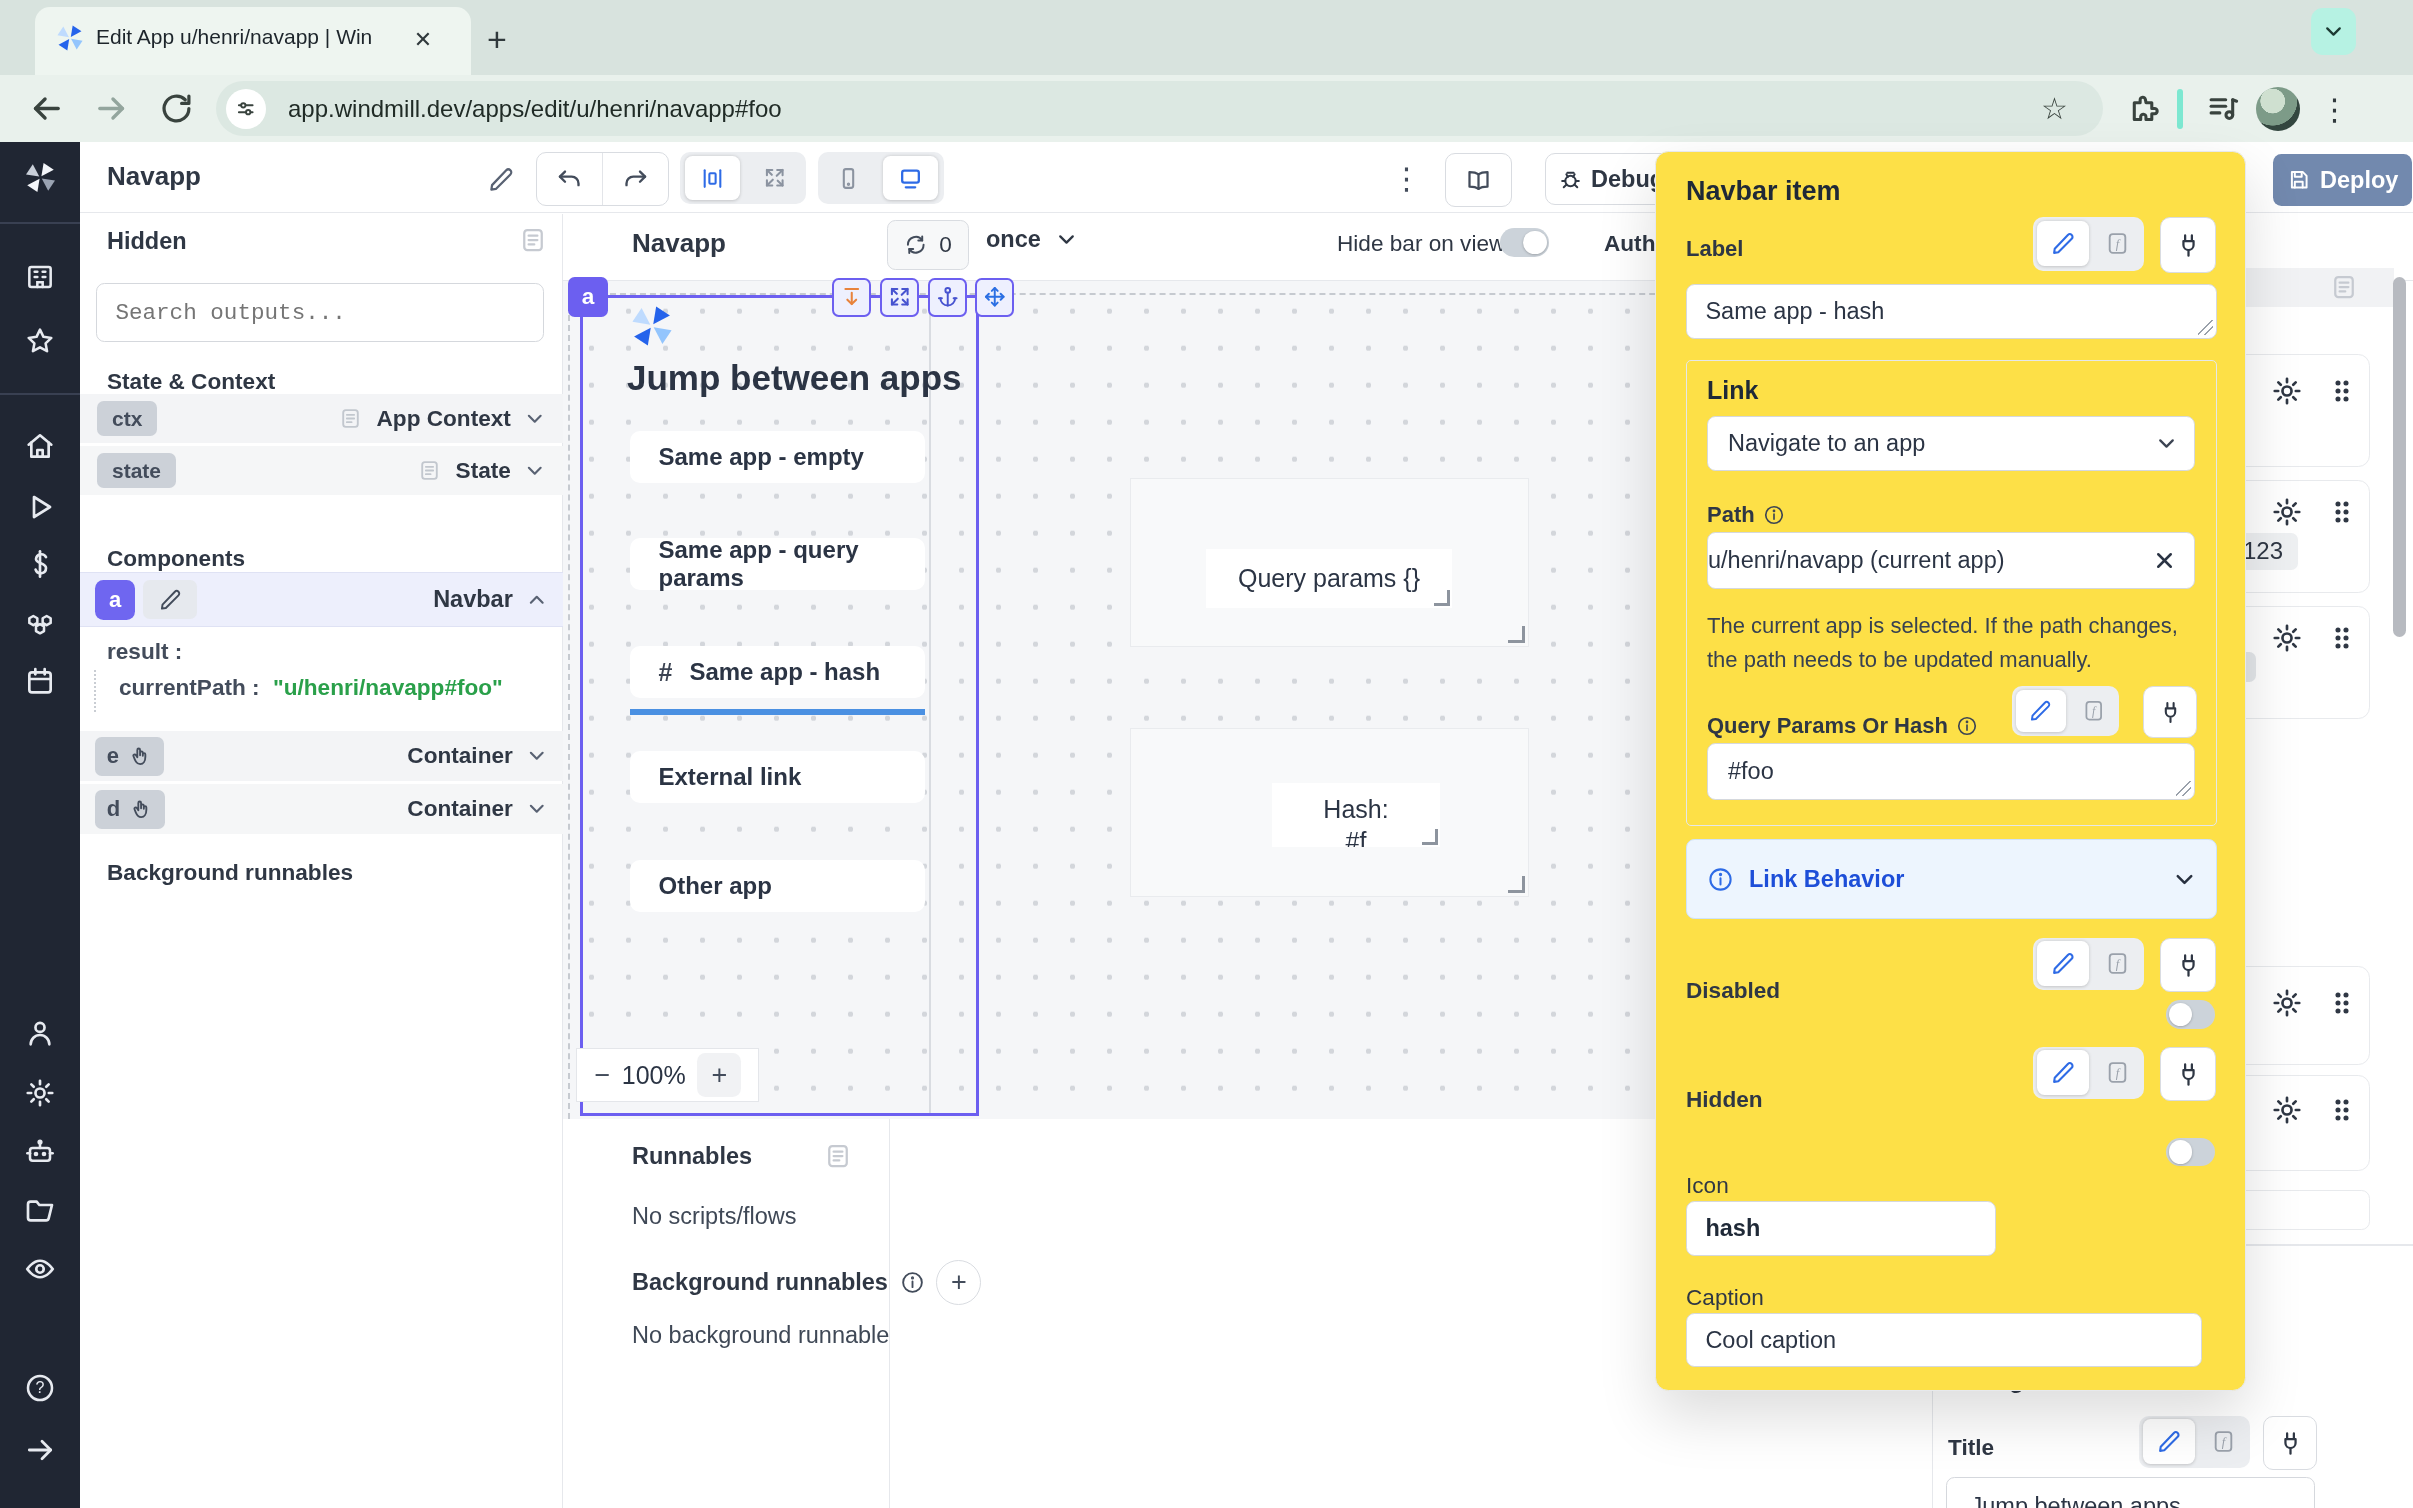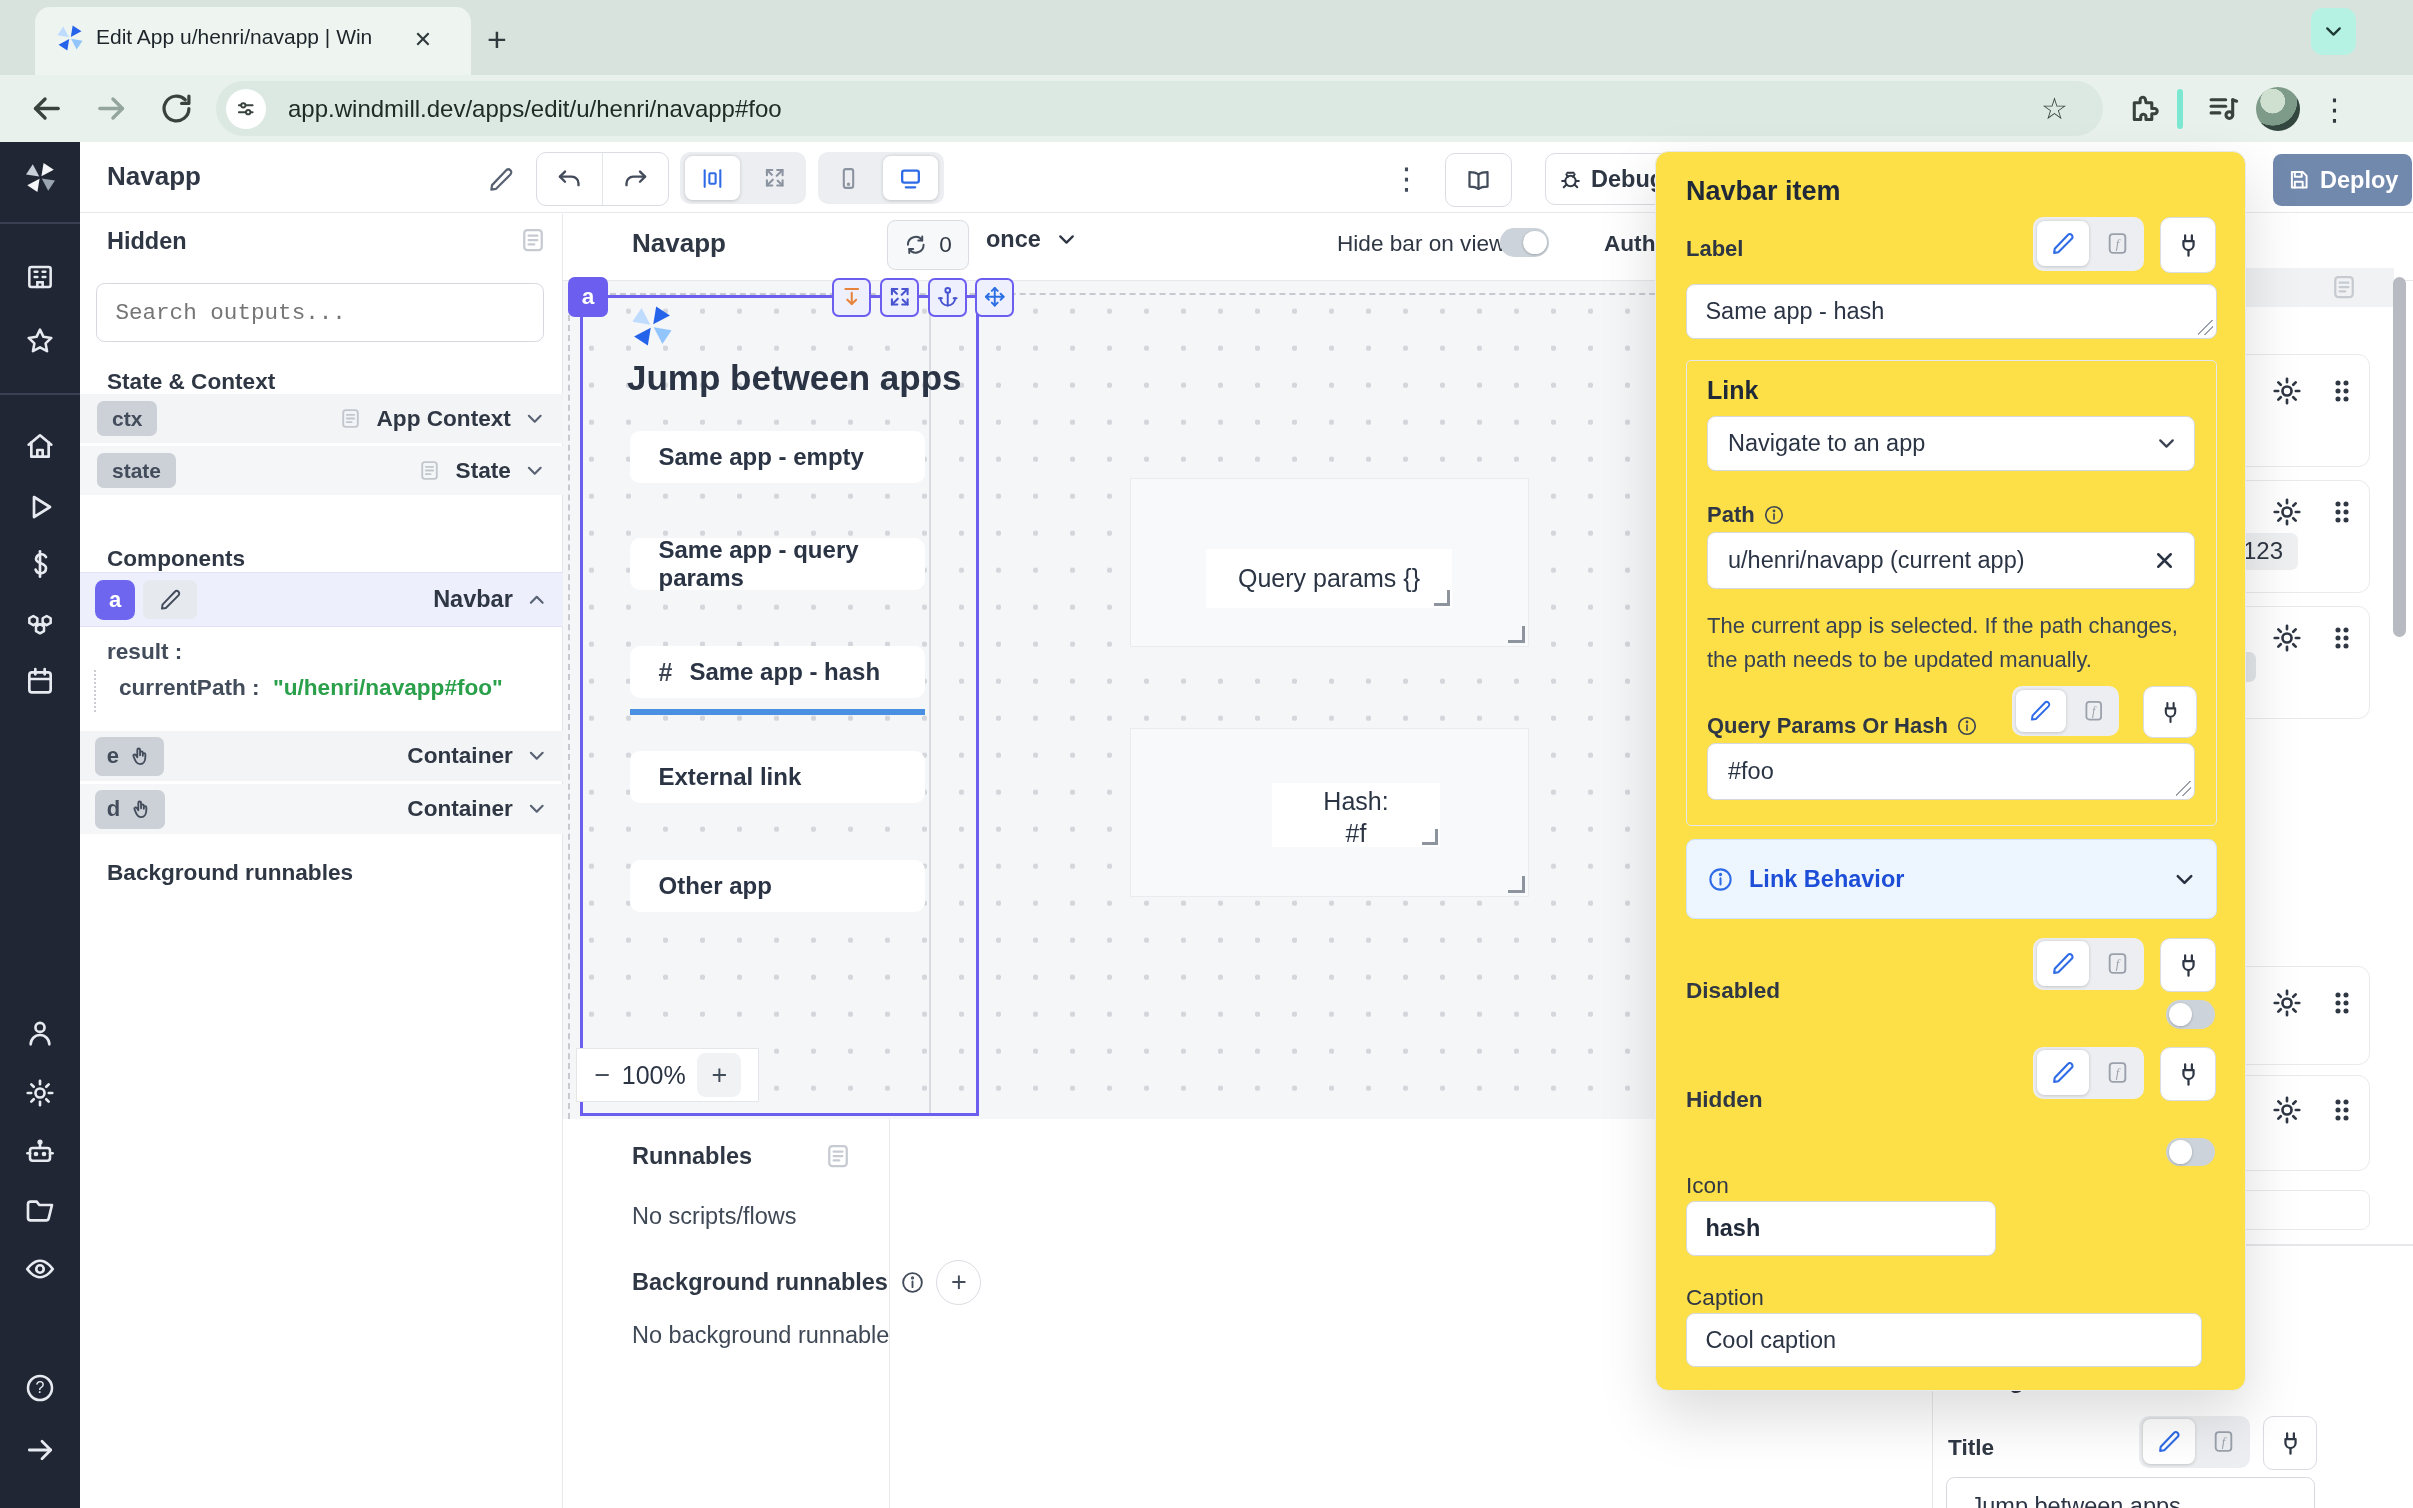--- a/index.html
+++ b/index.html
@@ -557,21 +557,21 @@
     <div class="abs" style="left:567px;top:197px;width:399px;height:169px;background:#f8f9fa;border:1.7px solid #e9ebee;box-sizing:border-box">
       <div class="abs ic" style="left:75px;top:70px;width:246px;height:59px;background:#fff">
         <span style="font-size:25px;color:#2b3444">Query params {}</span>
         <span class="abs crn" style="right:1.7px;bottom:1.7px"></span>
       </div>
       <span class="abs crn" style="right:3.4px;bottom:3.4px"></span>
     </div>
 
     <div class="abs" style="left:567px;top:447px;width:399px;height:169px;background:#f8f9fa;border:1.7px solid #e9ebee;box-sizing:border-box">
       <div class="abs" style="left:141px;top:54px;width:168px;height:64px;background:#fff;overflow:hidden;text-align:center">
-        <div style="font-size:25px;color:#2b3444;margin-top:2px;line-height:32px">Hash:</div>
+        <div style="font-size:25px;color:#2b3444;margin-top:10px;line-height:32px">Hash:</div>
         <div style="font-size:25px;color:#2b3444;line-height:32px">#f</div>
         <span class="abs crn" style="right:1.7px;bottom:1.7px"></span>
       </div>
       <span class="abs crn" style="right:3.4px;bottom:3.4px"></span>
     </div>
 
     <div class="abs row" style="left:13.4px;top:767px;width:183px;height:54px;background:#fff;border:1.7px solid #e4e6ea;box-sizing:border-box;justify-content:space-between;padding:0 17px">
       <span style="font-size:27px;color:#434c5b">−</span>
       <span style="font-size:25px;color:#2b3444">100%</span>
       <span class="ic" style="width:44px;height:44px;background:#f1f2f4;border-radius:8.4px;font-size:27px;color:#434c5b">
@@ -697,21 +697,21 @@
         <svg viewBox="0 0 24 24" style="position:absolute;right:15px;width:25px;height:25px;color:#3c4453">
             <use href="#i-chevd"></use>
           </svg>
       </div>
       <div class="abs row" style="left:20px;top:141px;gap:8.4px">
         <span class="b" style="font-size:22px;color:#2f3744">Path</span>
         <svg viewBox="0 0 24 24" style="width:22px;height:22px;color:#3c4453">
             <use href="#i-info"></use>
           </svg>
       </div>
-      <div class="abs field" style="left:20px;top:171px;width:488px;height:57px;padding-left:20px">
+      <div class="abs field" style="left:20px;top:171px;width:488px;height:57px;">
         <span style="font-size:23.5px;color:#2b3444">u/henri/navapp (current app)</span>
         <svg viewBox="0 0 24 24" style="position:absolute;right:17px;width:25px;height:25px;color:#2b3444">
             <use href="#i-x"></use>
           </svg>
       </div>
       <div class="abs" style="left:20px;top:248px;width:474px;font-size:22px;line-height:34px;color:#374151">The current app is selected. If the path changes, the path needs to be updated manually.</div>
       <div class="abs row" style="left:20px;top:352px;gap:8.4px">
         <span class="b" style="font-size:22px;color:#2f3744">Query Params Or Hash</span>
         <svg viewBox="0 0 24 24" style="width:22px;height:22px;color:#3c4453">
             <use href="#i-info"></use>

